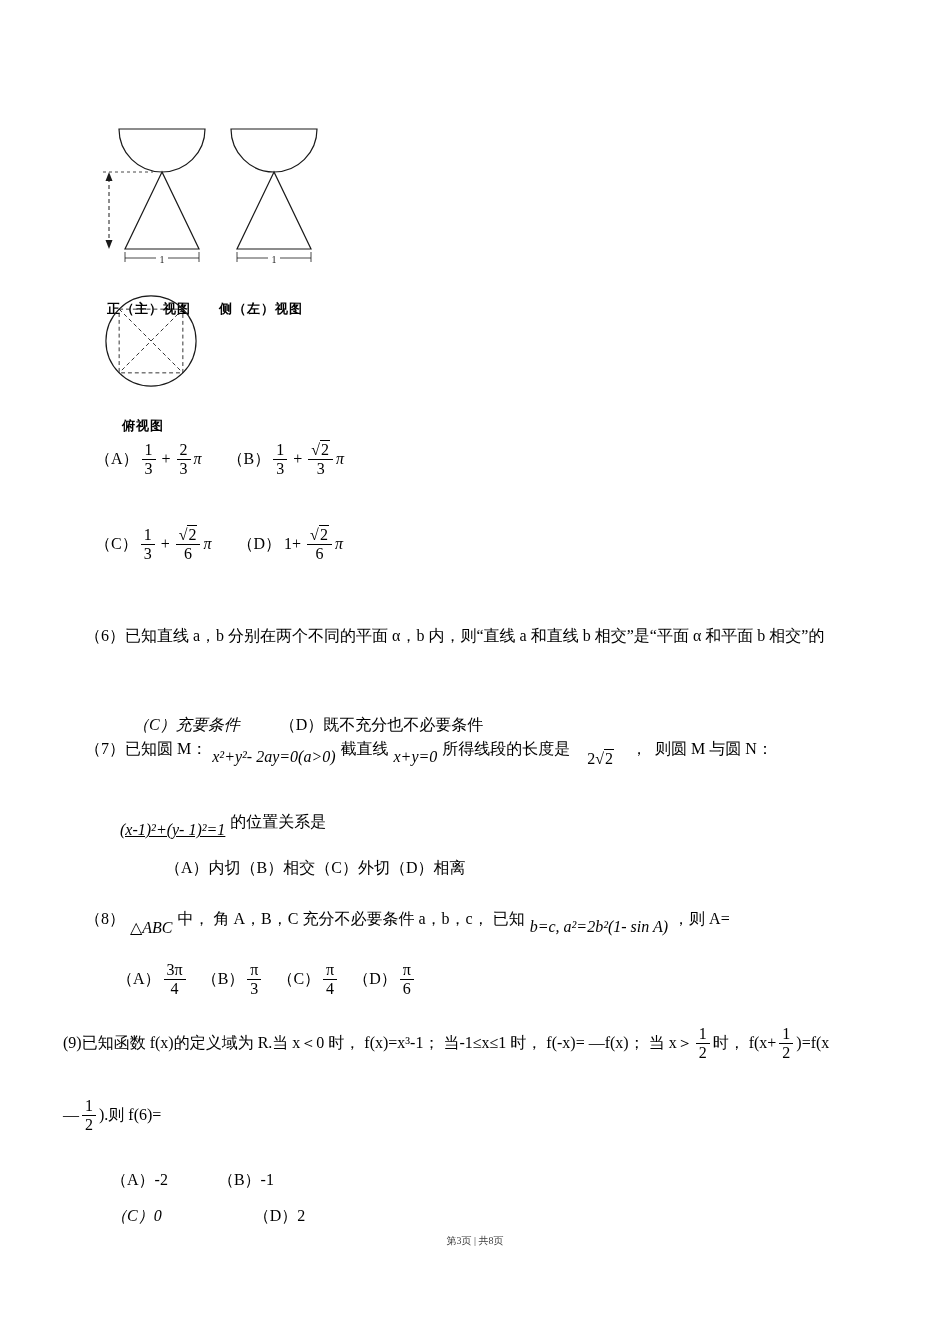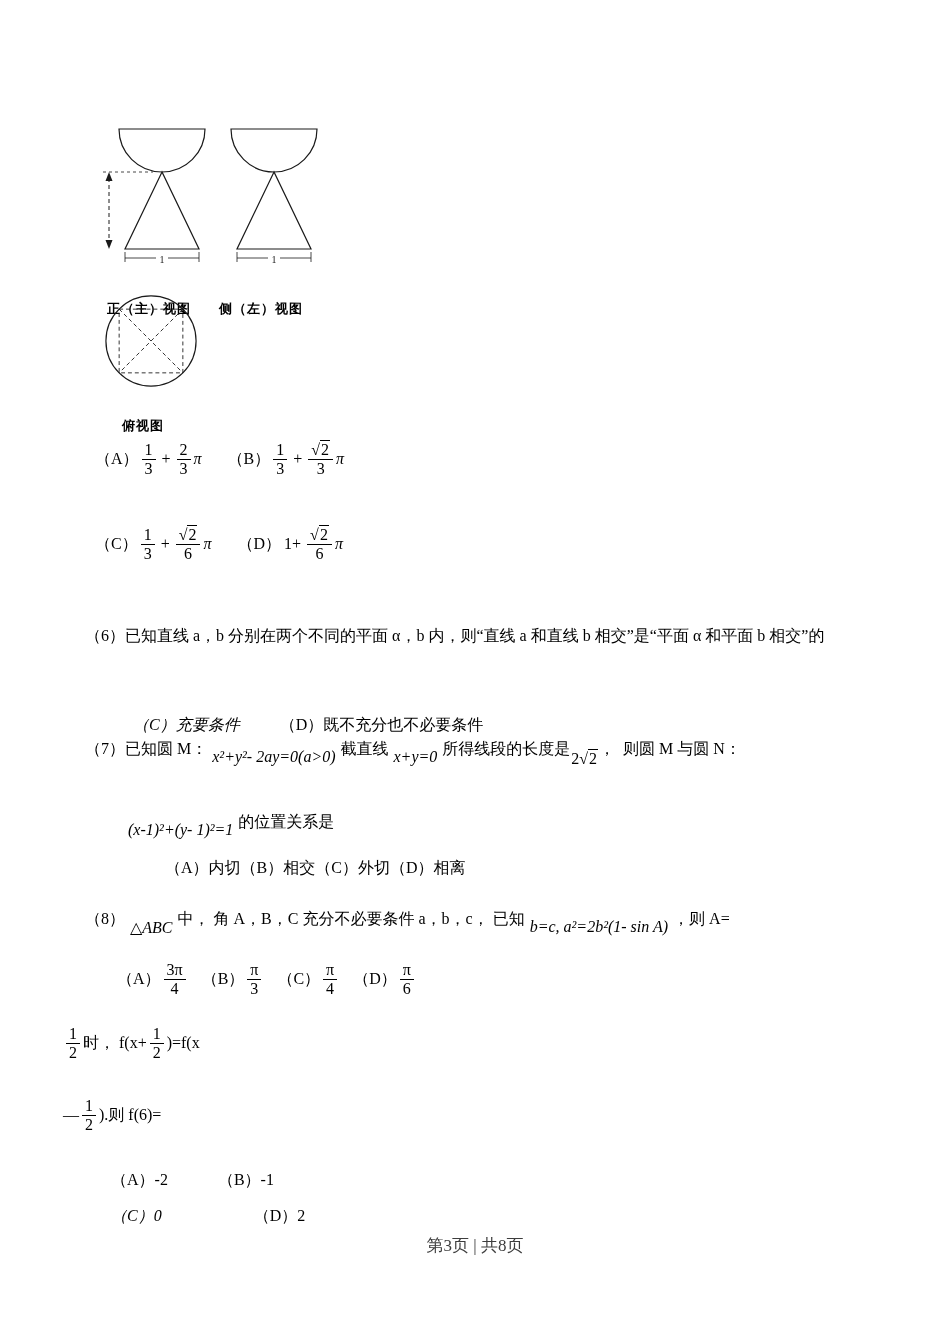--- a/index.html
+++ b/index.html
@@ -10,21 +10,21 @@
     background: #ffffff;
     font-family: "Liberation Serif", "DejaVu Serif", serif;
     color: #000;
     font-size: 16px;
     overflow: hidden;
   }
   .line { position: absolute; white-space: pre; }
   .mline { position: absolute; display: flex; align-items: center; white-space: pre; }
   .math { font-style: italic; }
   .low { position: relative; top: 8px; margin: 0 5px; }
-  .low2 { position: relative; top: 10px; margin: 0 1px; }
+  .low2 { position: relative; top: 10px; margin: 0 17px; }
   .frac {
     display: inline-flex;
     flex-direction: column;
     align-items: center;
     line-height: 1.12;
     margin: 0 3px;
     vertical-align: middle;
     text-align: center;
   }
   .frac .num { display: block; padding: 0 3px; border-bottom: 1px solid #000; }
@@ -42,21 +42,21 @@
     font-size: 13px;
     text-align: center;
     margin-top: 5px;
     letter-spacing: 1px;
   }
   .footer {
     position: absolute;
     left: 0;
     width: 950px;
     text-align: center;
-    font-size: 17px;
+    font-size: 10px;
     color: #3d3d3d;
   }
 </style>
 </head>
 <body>
 
 <div class="page">
 
   <div class="line" style="left:85px; top:103px;">
     <svg width="112" height="152" viewBox="0 0 112 152">
@@ -154,21 +154,21 @@
   <div class="mline" style="left:85px; top:726px; height:46px;">
     <span>（7）已知圆 M：</span>
     <span class="math low">x²+y²- 2ay=0(a&gt;0)</span>
     <span>截直线</span>
     <span class="math low">x+y=0</span>
     <span>所得线段的长度是</span>
     <span class="low2"><span>2</span><span class="sq">√</span><span class="rad">2</span></span>
     <span>，  则圆 M 与圆 N：</span>
   </div>
   <div class="mline" style="left:120px; top:800px; height:44px;">
-    <span class="math low" style="margin-left:8px;">(x-1)²+(y- 1)²=1</span>
+    <span class="math low" style="margin-left:0;text-decoration:underline;">(x-1)²+(y- 1)²=1</span>
     <span>的位置关系是</span>
   </div>
   <div class="line" style="left:117px; top:858px;margin-left:48px;">（A）内切（B）相交（C）外切（D）相离</div>
 
   <div class="mline" style="left:85px; top:896px; height:46px;">
     <span>（8）</span>
     <span class="math low">△ABC</span>
     <span>中， 角 A，B，C 充分不必要条件 a，b，c， 已知</span>
     <span class="math low">b=c, a²=2b²(1- sin A)</span>
     <span>，则 A=</span>
@@ -190,20 +190,21 @@
       <span class="den">4</span>
     </span>
     <span>（D）</span>
     <span class="frac">
       <span class="num">π</span>
       <span class="den">6</span>
     </span>
   </div>
 
   <div class="mline" style="left:63px; top:1016px; height:54px;">
+    <span>(9)已知函数 f(x)的定义域为 R.当 x＜0 时， f(x)=x³-1； 当-1≤x≤1 时， f(-x)= —f(x)； 当 x＞</span>
     <span class="frac">
       <span class="num">1</span>
       <span class="den">2</span>
     </span>
     <span>时， f(x+</span>
     <span class="frac">
       <span class="num">1</span>
       <span class="den">2</span>
     </span>
     <span>)=f(x</span>

